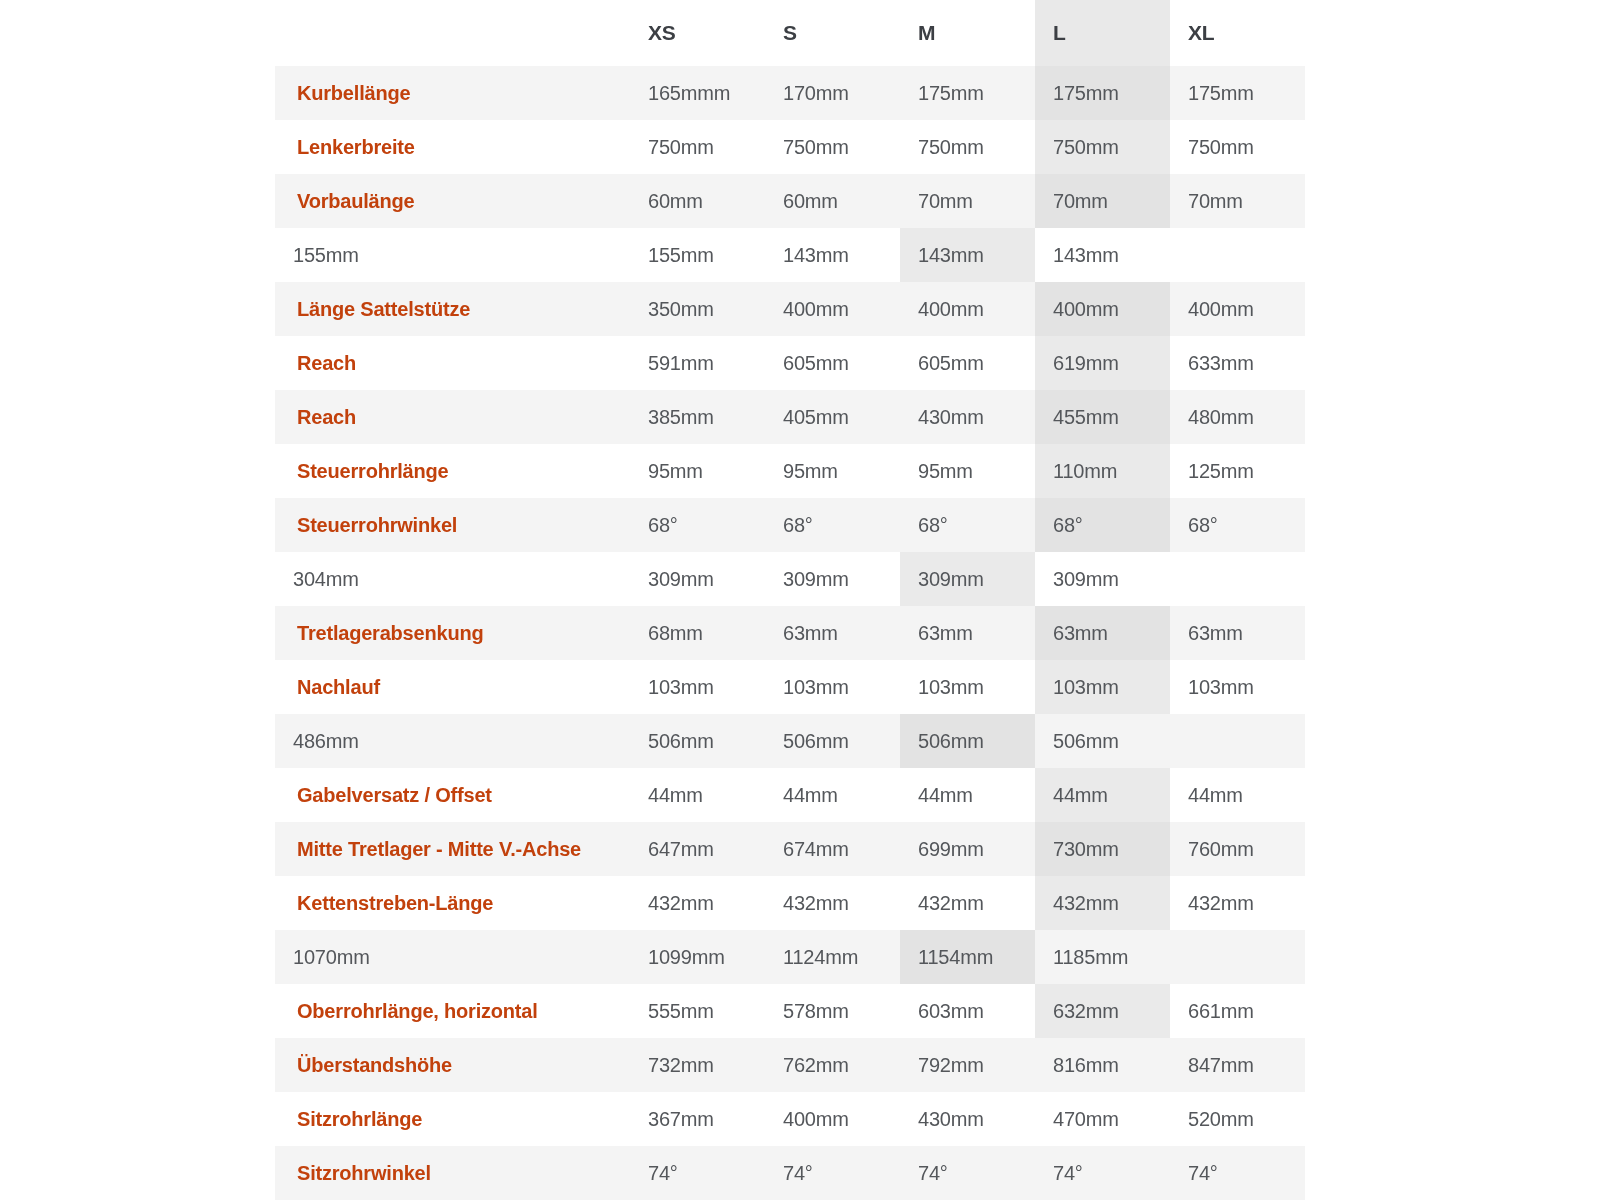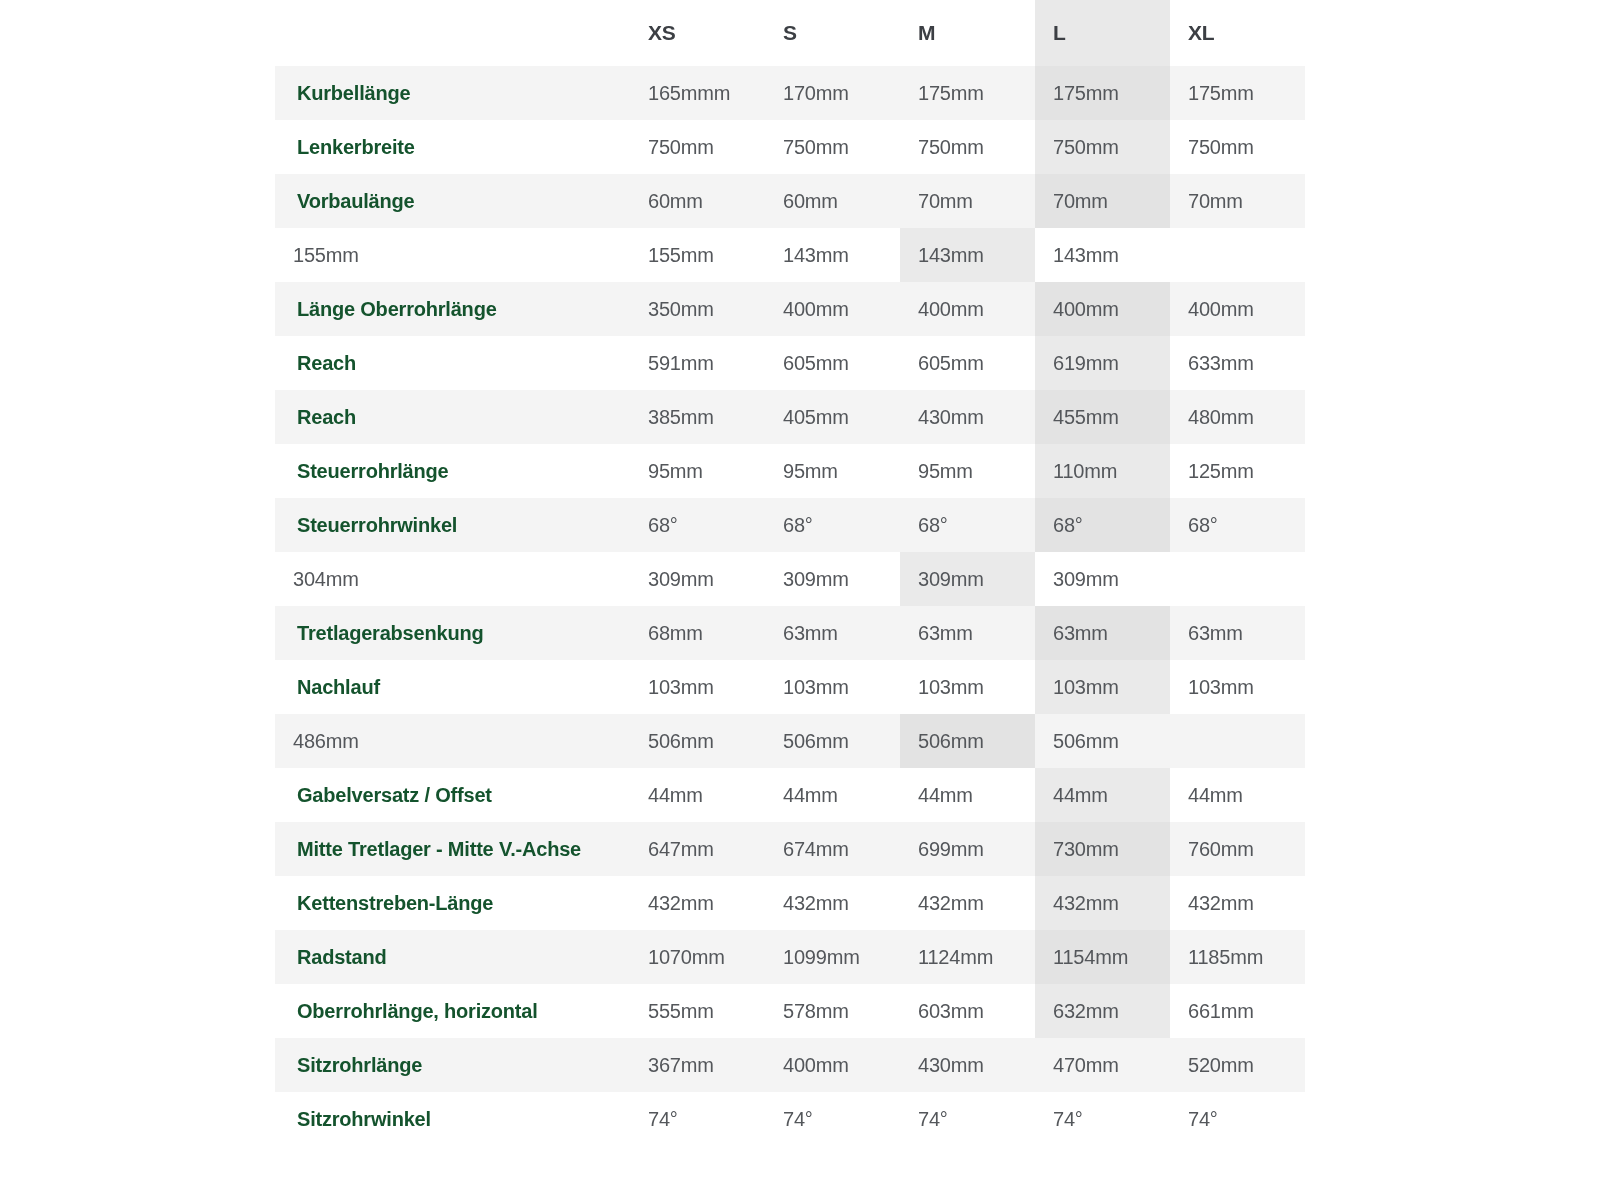--- a/index.html
+++ b/index.html
@@ -26,21 +26,21 @@
   .cell {
     display: flex;
     align-items: center;
     letter-spacing: -0.2px;
     white-space: nowrap;
   }
   .label-cell {
     padding-left: 22px;
     font-size: 20px;
     font-weight: 700;
-    color: #14532d;
+    color: #c2410c;
   }
   .size-cell {
     padding-left: 18px;
     font-size: 21px;
     font-weight: 700;
     color: #3c3f44;
   }
   .value-cell {
     padding-left: 18px;
     font-size: 20px;
@@ -94,21 +94,21 @@
           <div class="cell value-cell">70mm</div>
         </div>
         <div class="trow">
           <div class="cell value-cell">155mm</div>
           <div class="cell value-cell">155mm</div>
           <div class="cell value-cell">143mm</div>
           <div class="cell value-cell hl">143mm</div>
           <div class="cell value-cell">143mm</div>
         </div>
         <div class="trow">
-          <div class="cell label-cell">Länge Oberrohrlänge</div>
+          <div class="cell label-cell">Länge Sattelstütze</div>
           <div class="cell value-cell">350mm</div>
           <div class="cell value-cell">400mm</div>
           <div class="cell value-cell">400mm</div>
           <div class="cell value-cell hl">400mm</div>
           <div class="cell value-cell">400mm</div>
         </div>
         <div class="trow">
           <div class="cell label-cell">Reach</div>
           <div class="cell value-cell">591mm</div>
           <div class="cell value-cell">605mm</div>
@@ -188,36 +188,43 @@
         </div>
         <div class="trow">
           <div class="cell label-cell">Kettenstreben-Länge</div>
           <div class="cell value-cell">432mm</div>
           <div class="cell value-cell">432mm</div>
           <div class="cell value-cell">432mm</div>
           <div class="cell value-cell hl">432mm</div>
           <div class="cell value-cell">432mm</div>
         </div>
         <div class="trow">
-          <div class="cell label-cell">Radstand</div>
           <div class="cell value-cell">1070mm</div>
           <div class="cell value-cell">1099mm</div>
           <div class="cell value-cell">1124mm</div>
           <div class="cell value-cell hl">1154mm</div>
           <div class="cell value-cell">1185mm</div>
         </div>
         <div class="trow">
           <div class="cell label-cell">Oberrohrlänge, horizontal</div>
           <div class="cell value-cell">555mm</div>
           <div class="cell value-cell">578mm</div>
           <div class="cell value-cell">603mm</div>
           <div class="cell value-cell hl">632mm</div>
           <div class="cell value-cell">661mm</div>
         </div>
         <div class="trow">
+          <div class="cell label-cell">Überstandshöhe</div>
+          <div class="cell value-cell">732mm</div>
+          <div class="cell value-cell">762mm</div>
+          <div class="cell value-cell">792mm</div>
+          <div class="cell value-cell">816mm</div>
+          <div class="cell value-cell">847mm</div>
+        </div>
+        <div class="trow">
           <div class="cell label-cell">Sitzrohrlänge</div>
           <div class="cell value-cell">367mm</div>
           <div class="cell value-cell">400mm</div>
           <div class="cell value-cell">430mm</div>
           <div class="cell value-cell">470mm</div>
           <div class="cell value-cell">520mm</div>
         </div>
         <div class="trow">
           <div class="cell label-cell">Sitzrohrwinkel</div>
           <div class="cell value-cell">74°</div>

